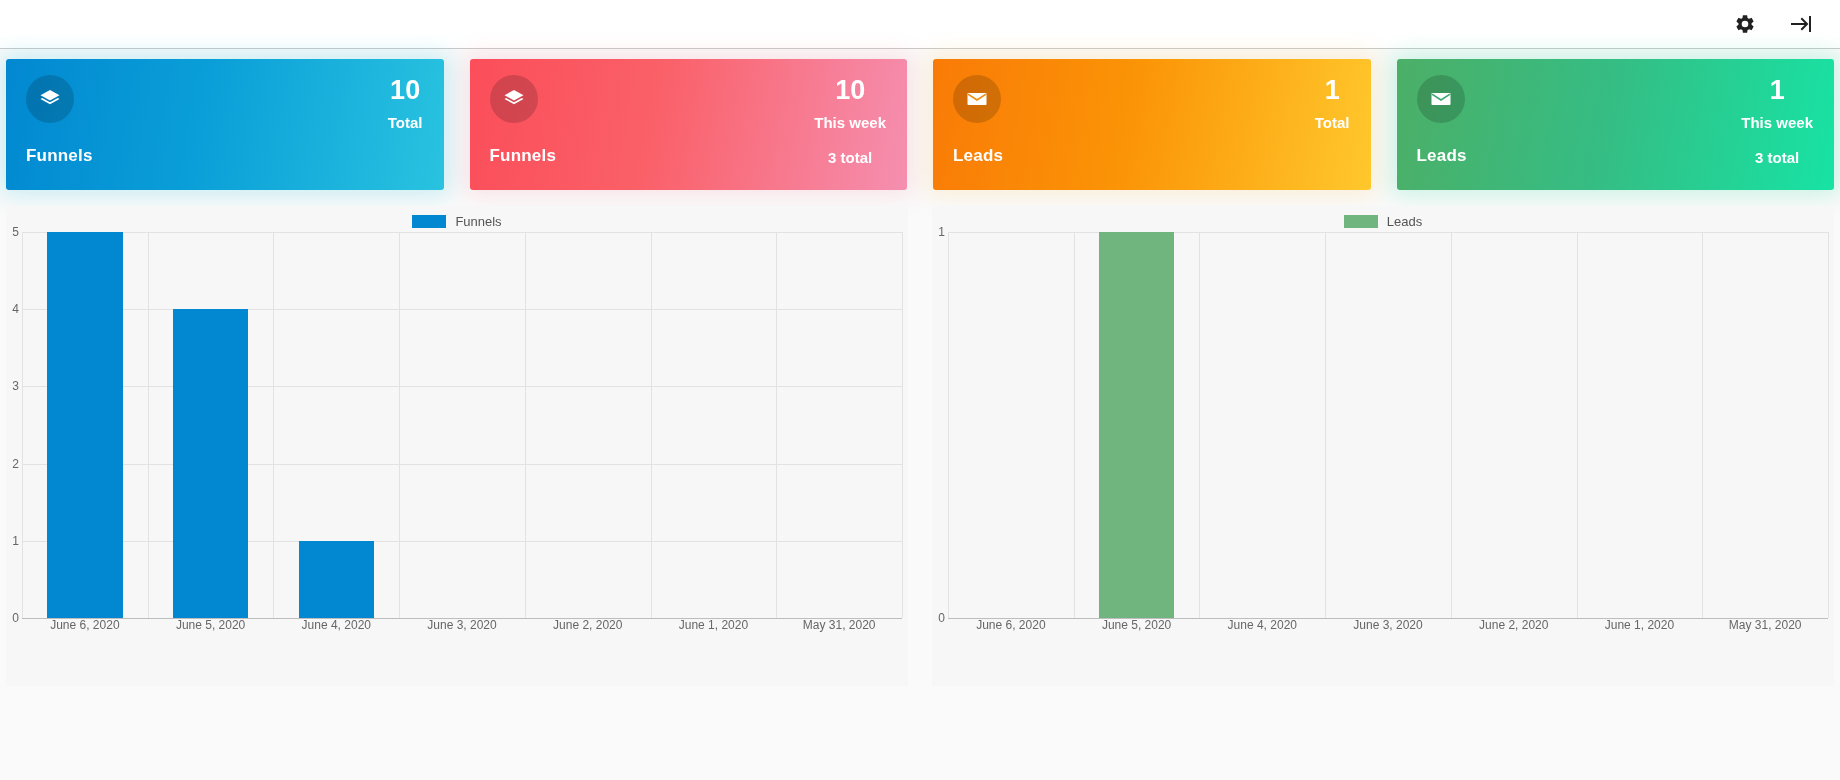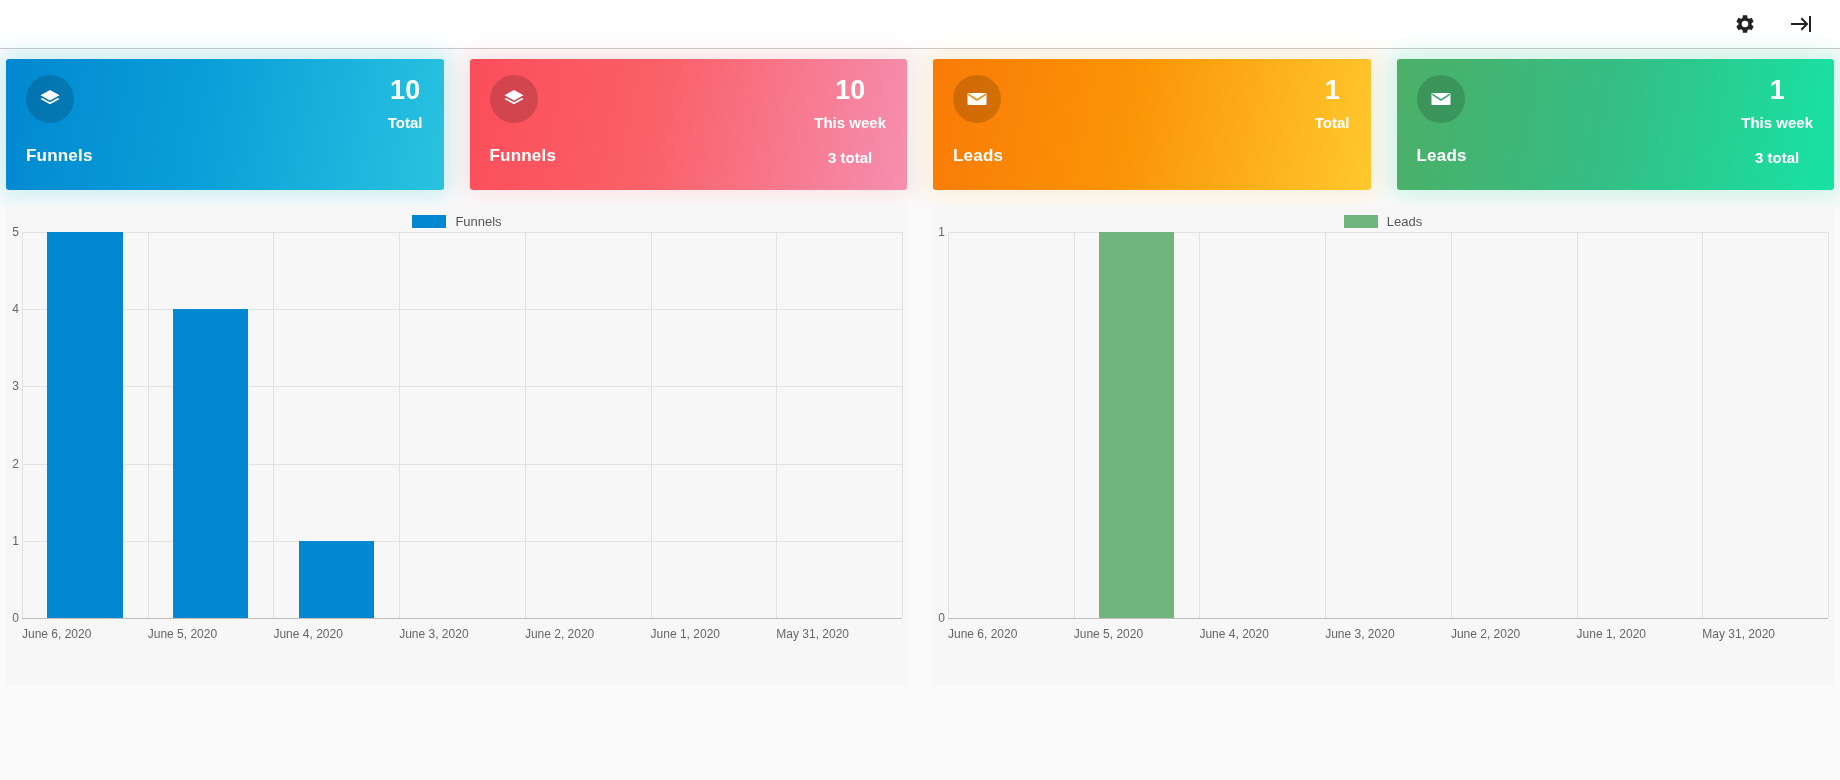--- a/index.html
+++ b/index.html
@@ -160,24 +160,23 @@
 
   .xlabels {
     position: absolute;
     left: 16px; right: 6px;
     bottom: 0;
     height: 26px;
     display: flex;
   }
   .xlabel {
     flex: 1 1 0;
-    text-align: left;
+    text-align: center;
     font-size: 12px;
     color: #666;
-    padding-top: 9px;
     white-space: nowrap;
   }
 </style>
 </head>
 <body>
 
 <div class="topbar">
   <div class="topbar-icon">
     <svg width="22" height="22" viewBox="0 0 24 24" fill="currentColor">
       <path d="M19.14 12.94a7.07 7.07 0 0 0 .06-.94 7.07 7.07 0 0 0-.06-.94l2.03-1.58a.48.48 0 0 0 .12-.61l-1.92-3.32a.48.48 0 0 0-.59-.22l-2.39.96a7.03 7.03 0 0 0-1.62-.94l-.36-2.54a.47.47 0 0 0-.47-.4h-3.84a.47.47 0 0 0-.47.4l-.36 2.54c-.59.24-1.13.56-1.62.94l-2.39-.96a.48.48 0 0 0-.59.22L2.75 8.87a.48.48 0 0 0 .12.61l2.03 1.58a7.3 7.3 0 0 0 0 1.88l-2.03 1.58a.48.48 0 0 0-.12.61l1.92 3.32c.12.22.38.3.59.22l2.39-.96c.5.38 1.03.7 1.62.94l.36 2.54c.04.23.24.4.47.4h3.84c.23 0 .43-.17.47-.4l.36-2.54c.59-.24 1.13-.56 1.62-.94l2.39.96c.22.08.47 0 .59-.22l1.92-3.32a.48.48 0 0 0-.12-.61l-2.03-1.58ZM12 15.6A3.6 3.6 0 1 1 12 8.4a3.6 3.6 0 0 1 0 7.2Z"></path>

